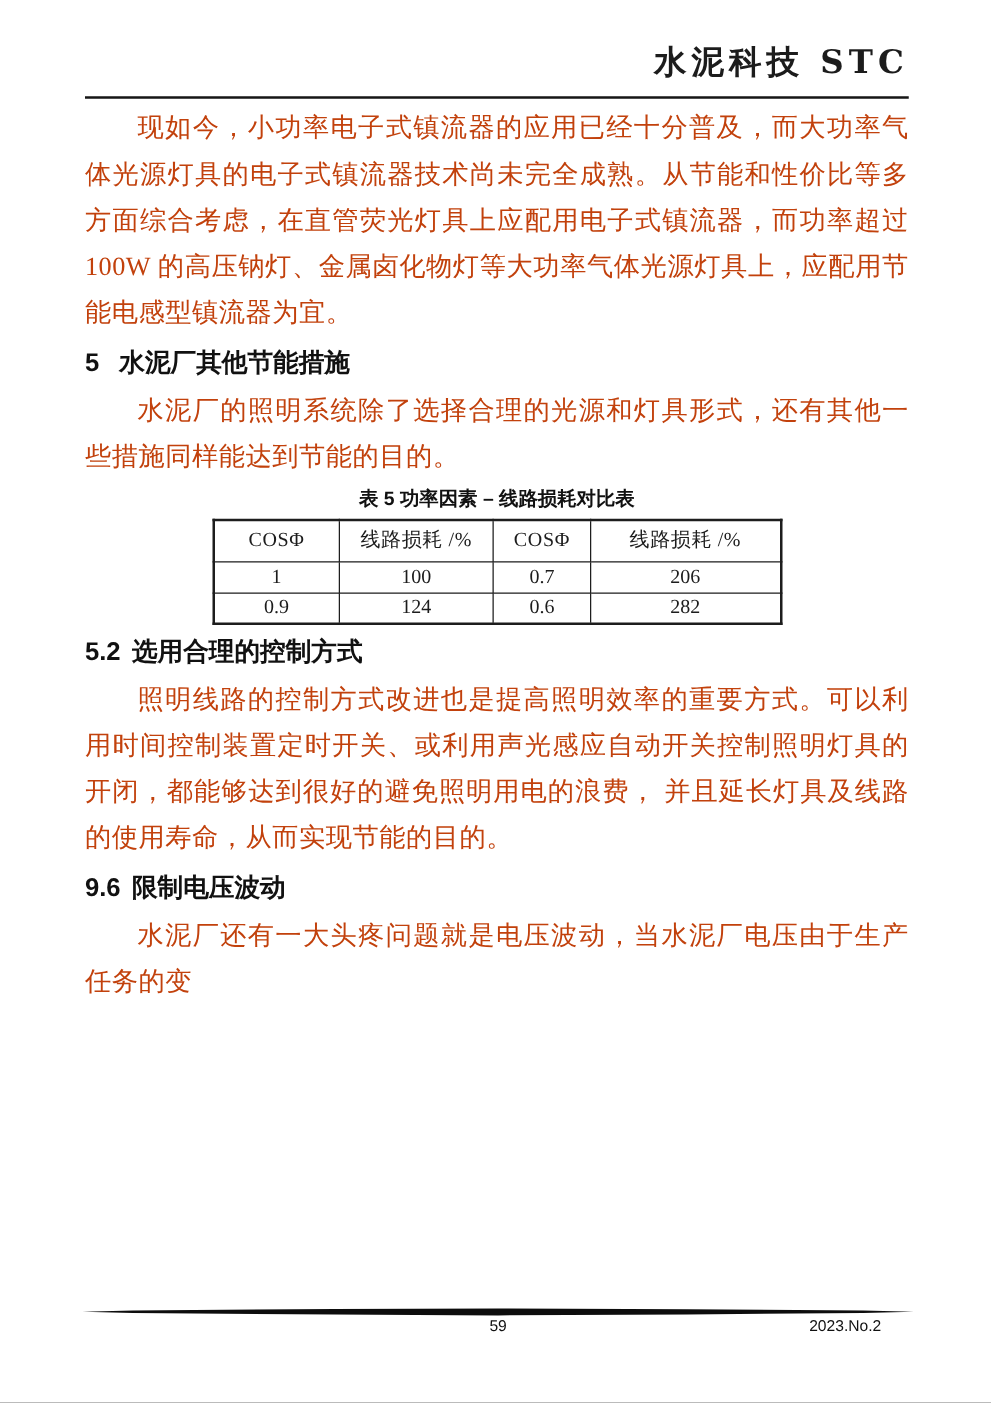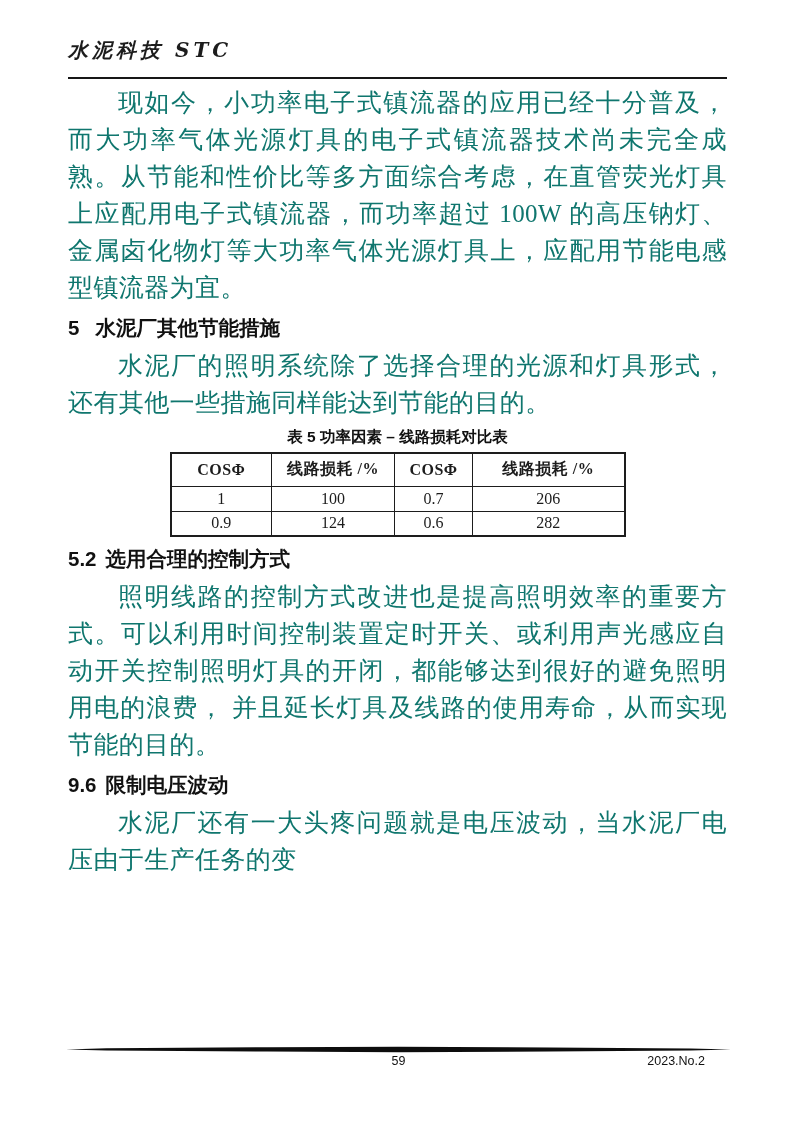--- a/index.html
+++ b/index.html
@@ -9,41 +9,40 @@
     width:793px; height:1122px;
     margin:0 auto;
     background:#ffffff;
     color:#1c1c1c;
     font-family:"Liberation Serif","DejaVu Serif",serif;
     padding:32px 66px 0 68px;
     overflow:hidden;
   }
   
   .journal-title {
-    text-align:left;
+    text-align:right;
     font-family:"DejaVu Serif","Liberation Serif",serif;
-    font-style:italic;
     font-weight:600;
-    font-size:20px;
+    font-size:26px;
     letter-spacing:4px;
     height:36px;
     line-height:36px;
   }
   .header-rule {
     border-top:2px solid #161616;
     margin-top:9px;
   }
   
   .body-para {
-    font-size:25px;
+    font-size:21px;
     line-height:37px;
     text-align:justify;
     text-indent:2em;
     letter-spacing:0.4px;
-    color:#0f766e;
+    color:#c2410c;
   }
   .intro-para { margin-top:5px; }
   .sec-heading {
     font-family:"Liberation Sans","DejaVu Sans",sans-serif;
     font-weight:bold;
     font-size:20.5px;
     line-height:27px;
     margin:8px 0 6px;
     color:#111;
   }
@@ -66,21 +65,21 @@
     border:2px solid #1d1d1d;
   }
   table.data-table th, table.data-table td {
     border:1px solid #1d1d1d;
     text-align:center;
     vertical-align:middle;
   }
   table.data-table th {
     height:33px;
     font-size:16px;
-    font-weight:bold;
+    font-weight:normal;
     font-family:"Liberation Serif","DejaVu Serif",serif;
     letter-spacing:0.5px;
   }
   table.data-table td {
     height:25px;
     font-size:16px;
     font-family:"Liberation Serif","DejaVu Serif",serif;
   }
   .col-1 { width:101px; } .col-2 { width:123px; }
   .col-3 { width:78px; }  .col-4 { width:152px; }

